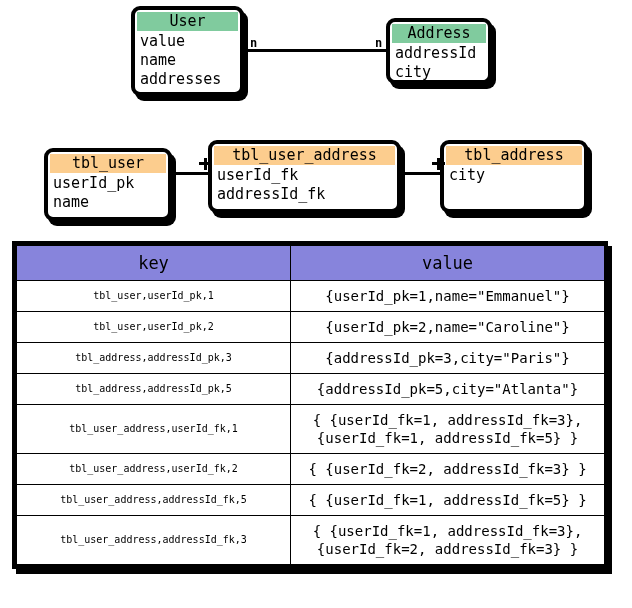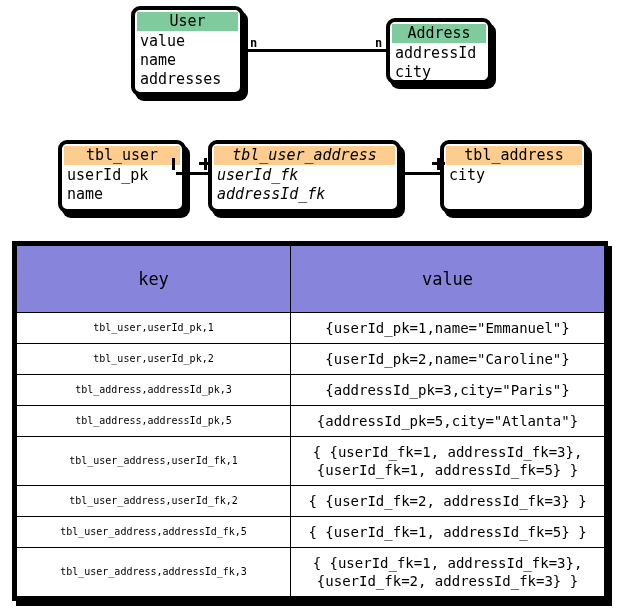--- a/index.html
+++ b/index.html
@@ -47,22 +47,22 @@
     line-height: 19px;
     color: #000;
     white-space: nowrap;
     text-align: left;
   }
 
   
   #ent-user      { left: 131px; top: 6px;   width: 113px; height: 90px; }
   #ent-address   { left: 386px; top: 18px;  width: 106px; height: 66px; }
 
-  #tbl-user      { left: 44px;  top: 140px; width: 128px; height: 73px; margin-left: 14px; }
-  #tbl-user-addr { left: 208px; top: 140px; width: 193px; height: 73px; font-style: italic; }
+  #tbl-user      { left: 44px;  top: 148px; width: 128px; height: 73px; }
+  #tbl-user-addr { left: 208px; top: 140px; width: 193px; height: 73px; }
   #tbl-address   { left: 440px; top: 140px; width: 148px; height: 73px; }
 
   
   .conn-line {
     position: absolute;
     background: #000;
   }
   .card-label {
     position: absolute;
     font-size: 12px;
@@ -97,21 +97,21 @@
     font-size: 14px;
     color: #000;
     padding: 6px 4px;
     white-space: pre-line;
     line-height: 18px;
     font-weight: normal;
   }
   #kv-table th {
     background: #8784dc;
     font-size: 17px;
-    padding: 24px 4px;
+    padding: 8px 4px;
   }
   #kv-table col.c-key   { width: 274px; }
   #kv-table col.c-value { width: 314px; }
   #kv-table td.key-cell  { font-size: 10px; }
   #kv-table td.val-cell  { font-size: 14px; }
   .tight { font-size: 13px; margin-top: 41px; }
 </style>
 </head>
 <body>
 

